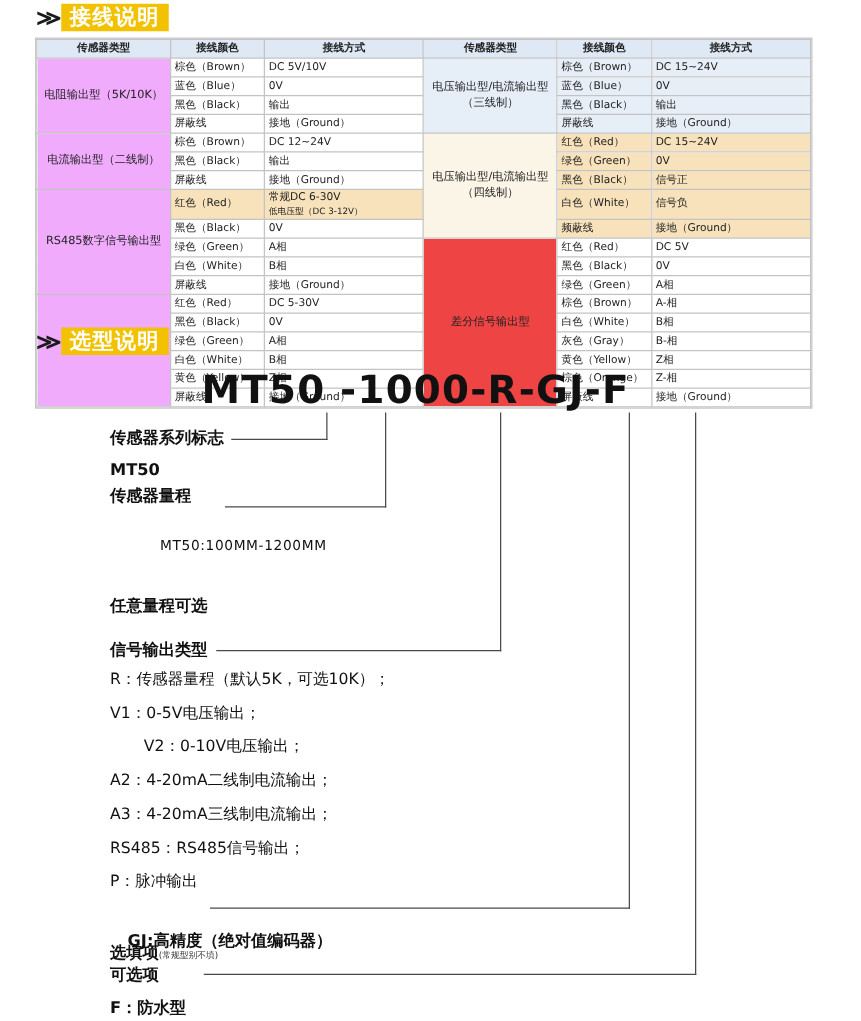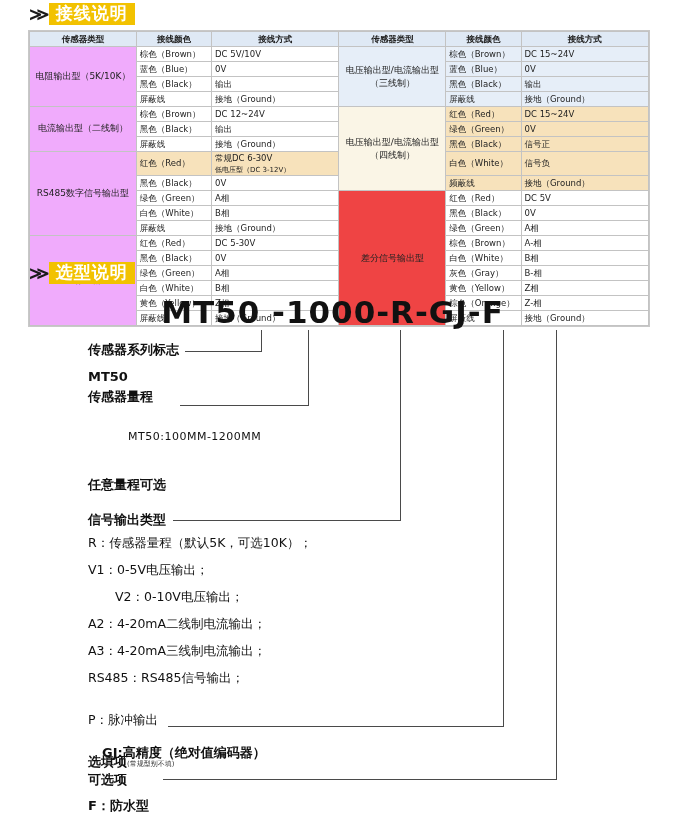--- a/index.html
+++ b/index.html
@@ -314,20 +314,20 @@
 <div class="desc mono" style="left:88px; top:430px;margin-left:40px;">MT50:100MM-1200MM</div>
 <div class="desc big" style="left:88px; top:476px;">任意量程可选</div>
 <div class="desc big" style="left:88px; top:511px;">信号输出类型</div>
 
 <div class="desc mid" style="left:88px; top:535px;">R：传感器量程（默认5K，可选10K）；</div>
 <div class="desc mid" style="left:88px; top:562px;">V1：0-5V电压输出；</div>
 <div class="desc mid" style="left:88px; top:589px;margin-left:27px;">V2：0-10V电压输出；</div>
 <div class="desc mid" style="left:88px; top:616px;">A2：4-20mA二线制电流输出；</div>
 <div class="desc mid" style="left:88px; top:643px;">A3：4-20mA三线制电流输出；</div>
 <div class="desc mid" style="left:88px; top:670px;">RS485：RS485信号输出；</div>
-<div class="desc mid" style="left:88px; top:697px;margin-top:15px;">P：脉冲输出</div>
+<div class="desc mid" style="left:88px; top:697px;">P：脉冲输出</div>
 
 <div class="desc big" style="left:88px; top:718px;margin-top:35px;">
   <span>选填项</span><span class="note">(常规型别不填)</span>
 </div>
 <div class="desc big" style="left:102px; top:744px;">GJ:高精度（绝对值编码器）</div>
 <div class="desc big" style="left:88px; top:771px;">可选项</div>
 <div class="desc big" style="left:88px; top:797px;">F：防水型</div>
 
 </body></html>

